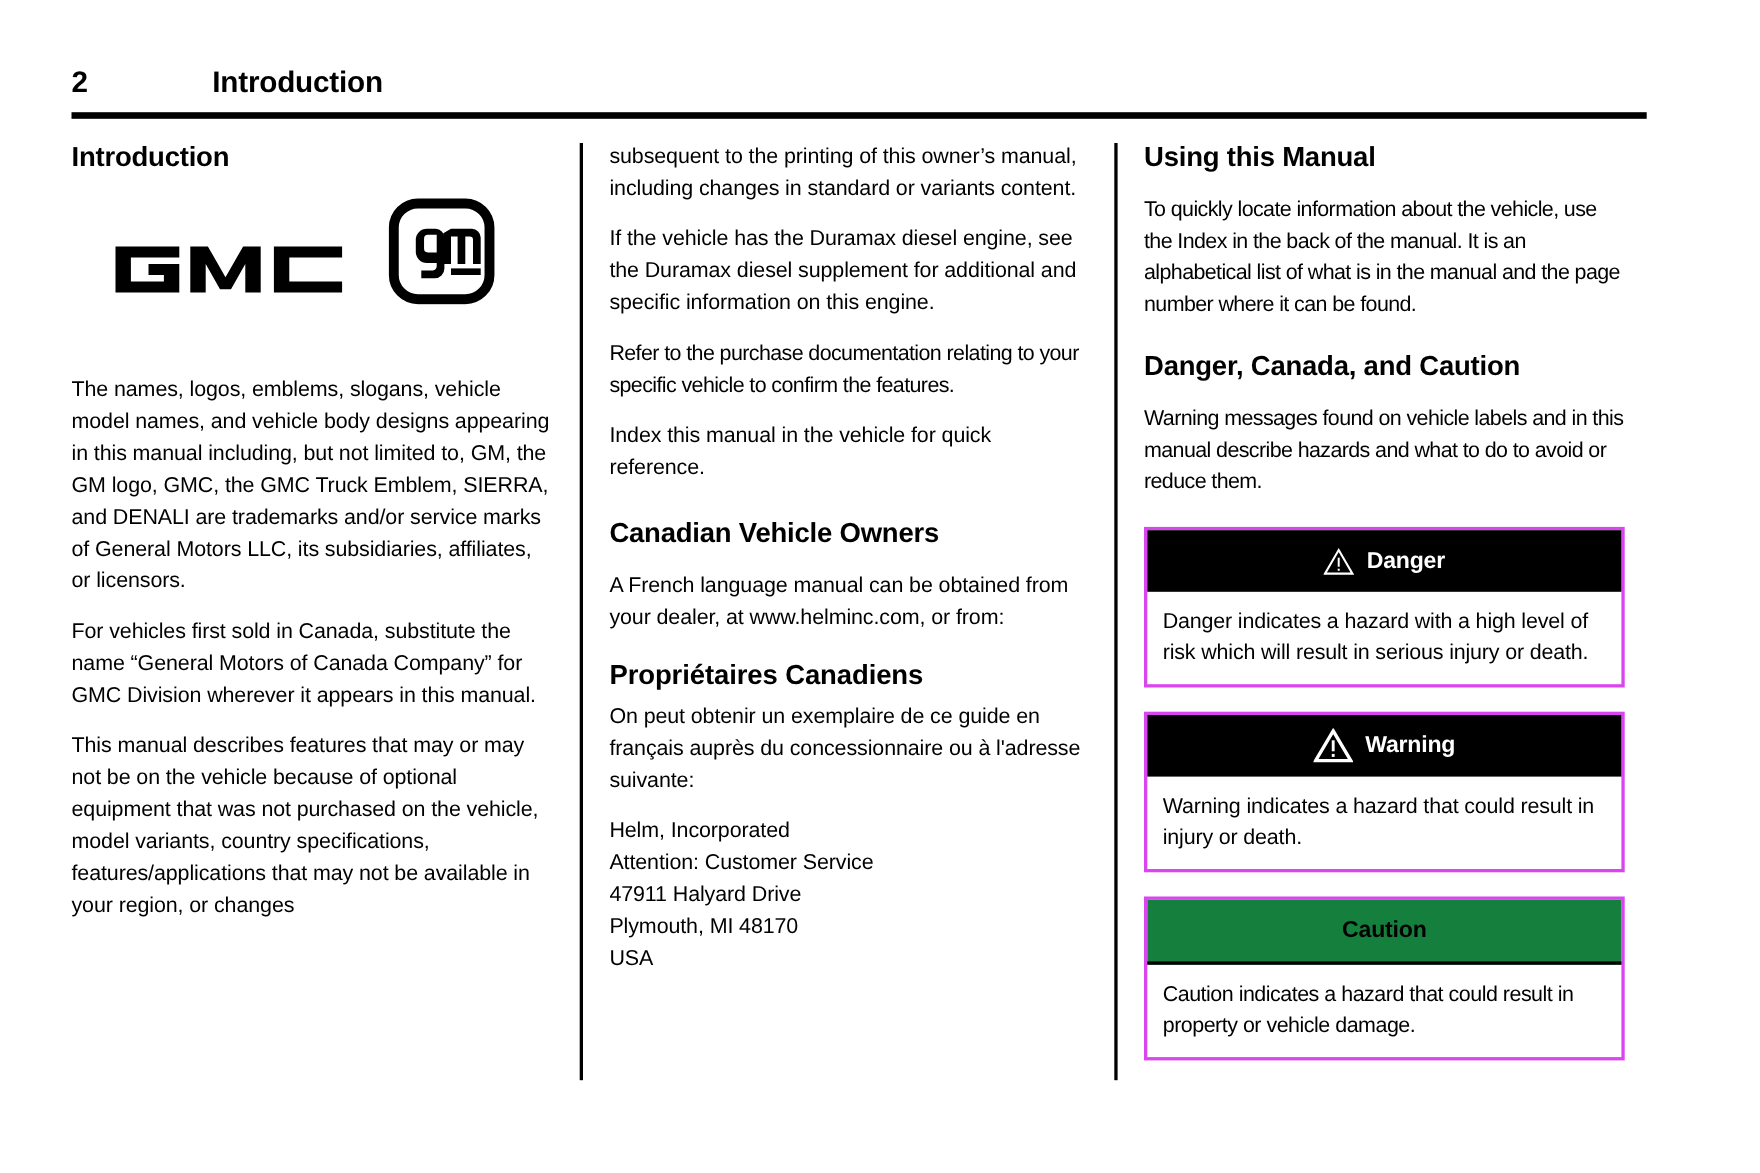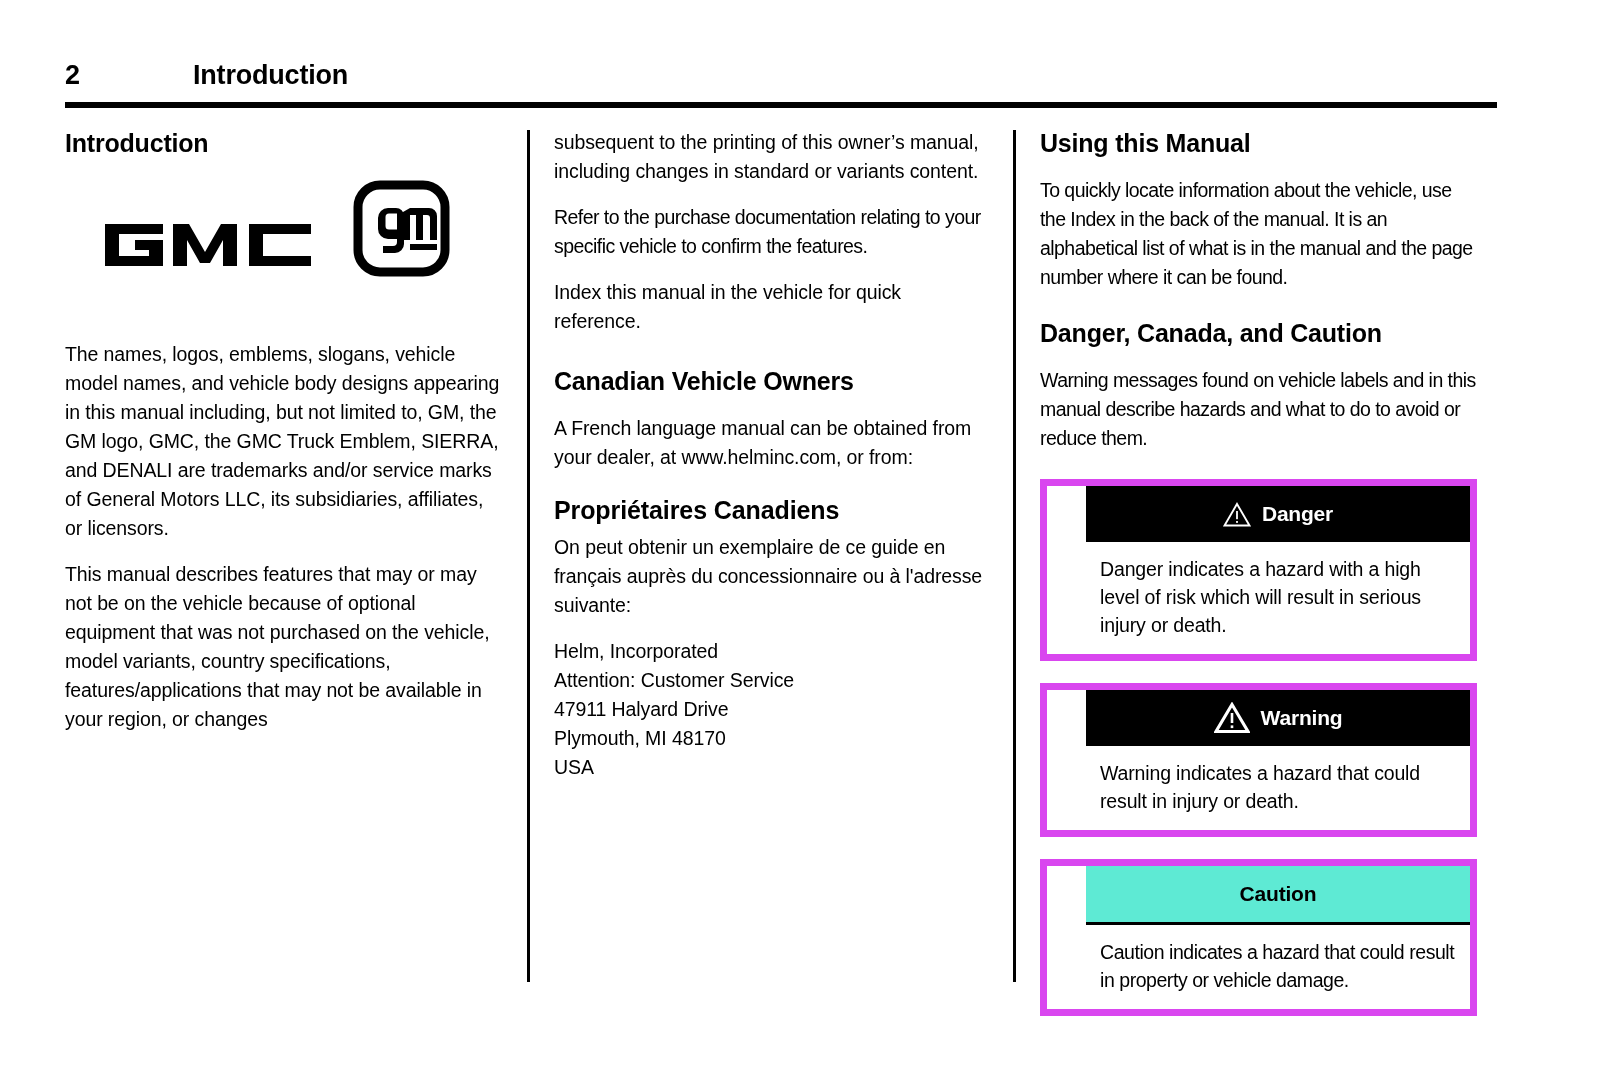--- a/index.html
+++ b/index.html
@@ -132,40 +132,39 @@
     top: 34px;
   }
   .gm-logo {
     position: absolute;
     left: 288px;
     top: 0px;
   }
 
   
   .alert-box {
-    border: 7px solid #d946ef;
+    border: 3px solid #d946ef;
     margin-top: 22px;
     background: #ffffff;
-    padding-left: 39px;
   }
   .alert-box:first-of-type { margin-top: 0; }
 
   .alert-header {
     display: flex;
     align-items: center;
     justify-content: center;
     height: 56px;
     gap: 11px;
   }
   .alert-header.dark {
     background: #000000;
     color: #ffffff;
   }
   .alert-header.light {
-    background: #5eead4;
+    background: #15803d;
     color: #000000;
     border-bottom: 3px solid #000000;
   }
   .alert-title {
     font-size: 21px;
     font-weight: bold;
     letter-spacing: -0.2px;
     line-height: 26px;
   }
   .alert-body {
@@ -228,27 +227,29 @@
 
             <path d="M55 28 h19 a8 8 0 0 1 8 8 v24 h-7 v-22 a3 3 0 0 0 -3 -3 h-4 v25 h-7 v-25 h-6 v25 h-7 v-28 z" fill="#000" transform="translate(2,0)"></path>
 
             <rect x="57" y="64" width="27" height="6" fill="#000"></rect>
           </svg>
         </div>
 
       </div>
 
       <p class="body">The names, logos, emblems, slogans, vehicle model names, and vehicle body designs appearing in this manual including, but not limited to, GM, the GM logo, GMC, the GMC Truck Emblem, SIERRA, and DENALI are trademarks and/or service marks of General Motors LLC, its subsidiaries, affiliates, or licensors.</p>
+      <p class="body">For vehicles first sold in Canada, substitute the name “General Motors of Canada Company” for GMC Division wherever it appears in this manual.</p>
       <p class="body">This manual describes features that may or may not be on the vehicle because of optional equipment that was not purchased on the vehicle, model variants, country specifications, features/applications that may not be available in your region, or changes</p>
 
     </div>
 
     <div class="col col-mid">
 
       <p class="body">subsequent to the printing of this owner’s manual, including changes in standard or variants content.</p>
+      <p class="body">If the vehicle has the Duramax diesel engine, see the Duramax diesel supplement for additional and specific information on this engine.</p>
       <p class="body condensed">Refer to the purchase documentation relating to your specific vehicle to confirm the features.</p>
       <p class="body">Index this manual in the vehicle for quick reference.</p>
 
       <h2 class="section-heading" style="margin-top:30px;">Canadian Vehicle Owners</h2>
 
       <p class="body">A French language manual can be obtained from your dealer, at www.helminc.com, or from:</p>
 
       <h3 class="sub-heading">Propriétaires Canadiens</h3>
 
       <p class="body">On peut obtenir un exemplaire de ce guide en français auprès du concessionnaire ou à l'adresse suivante:</p>

